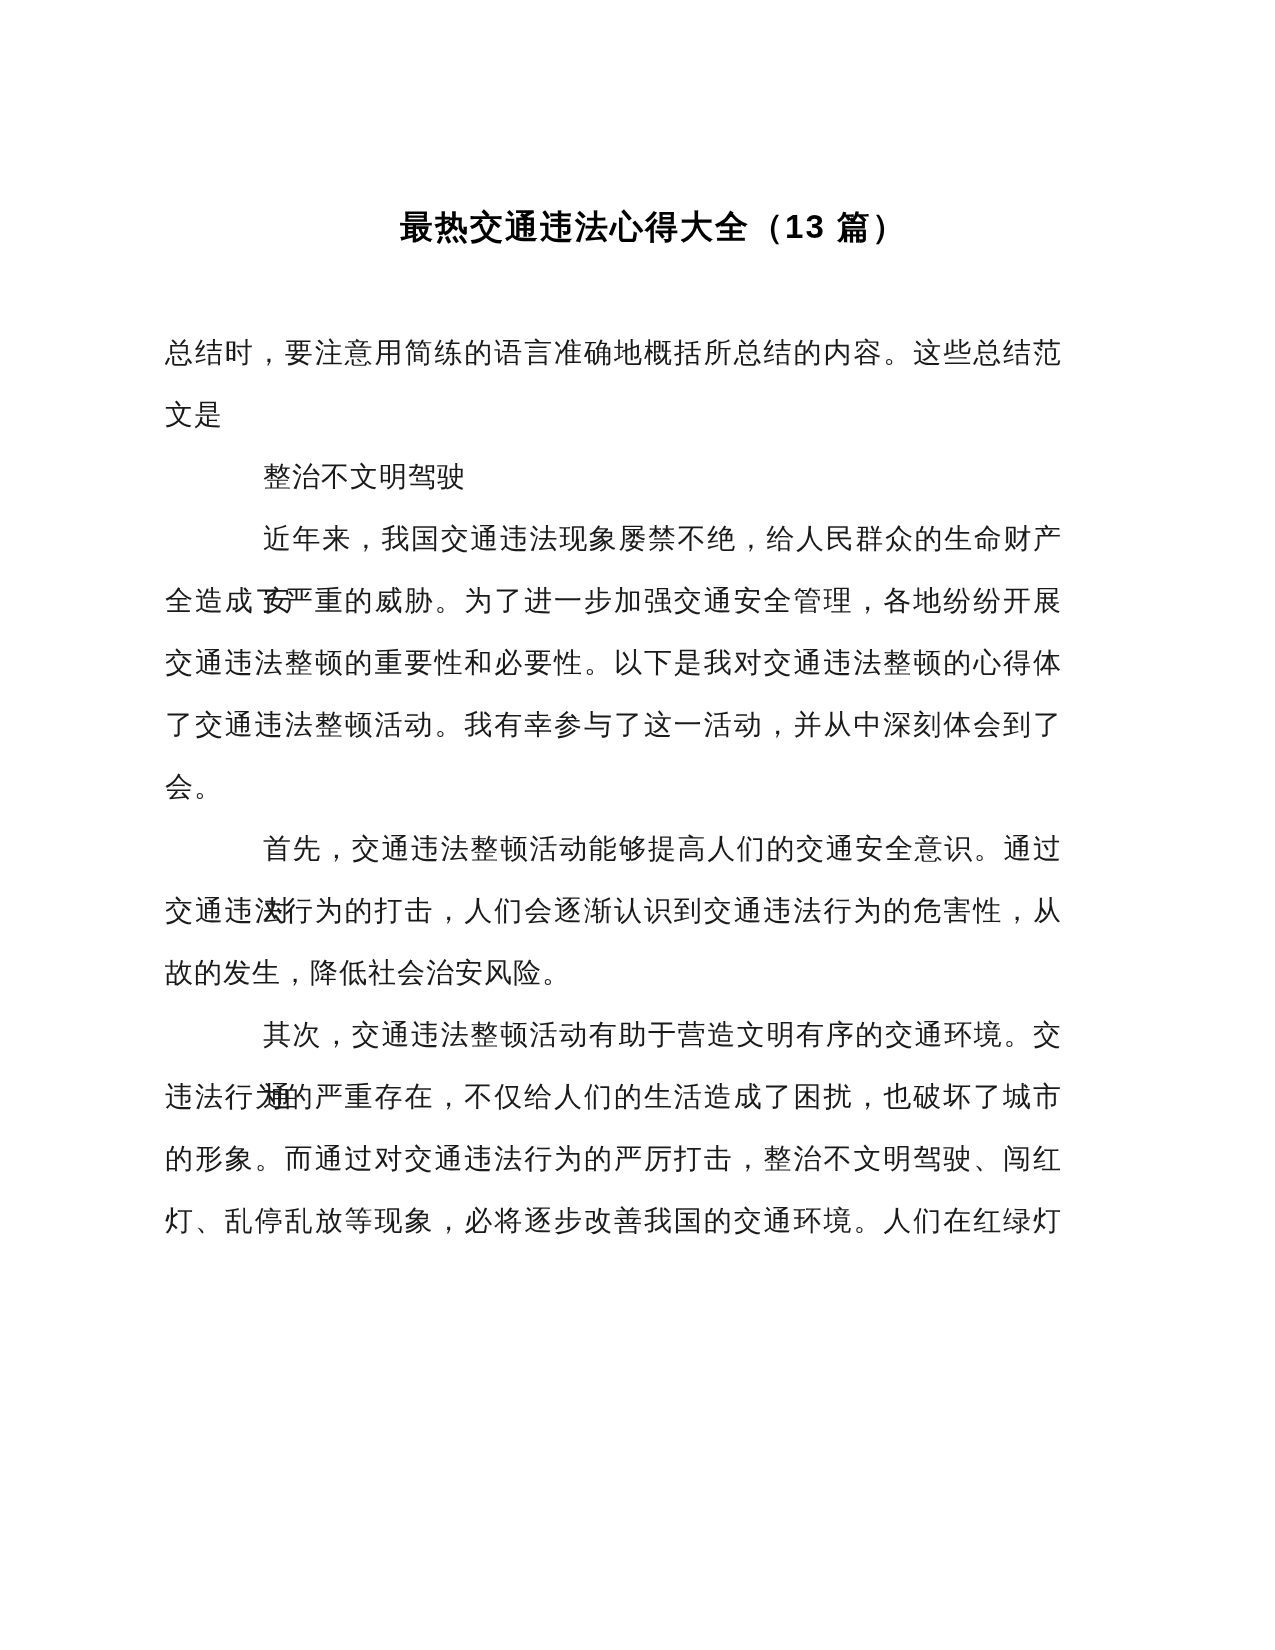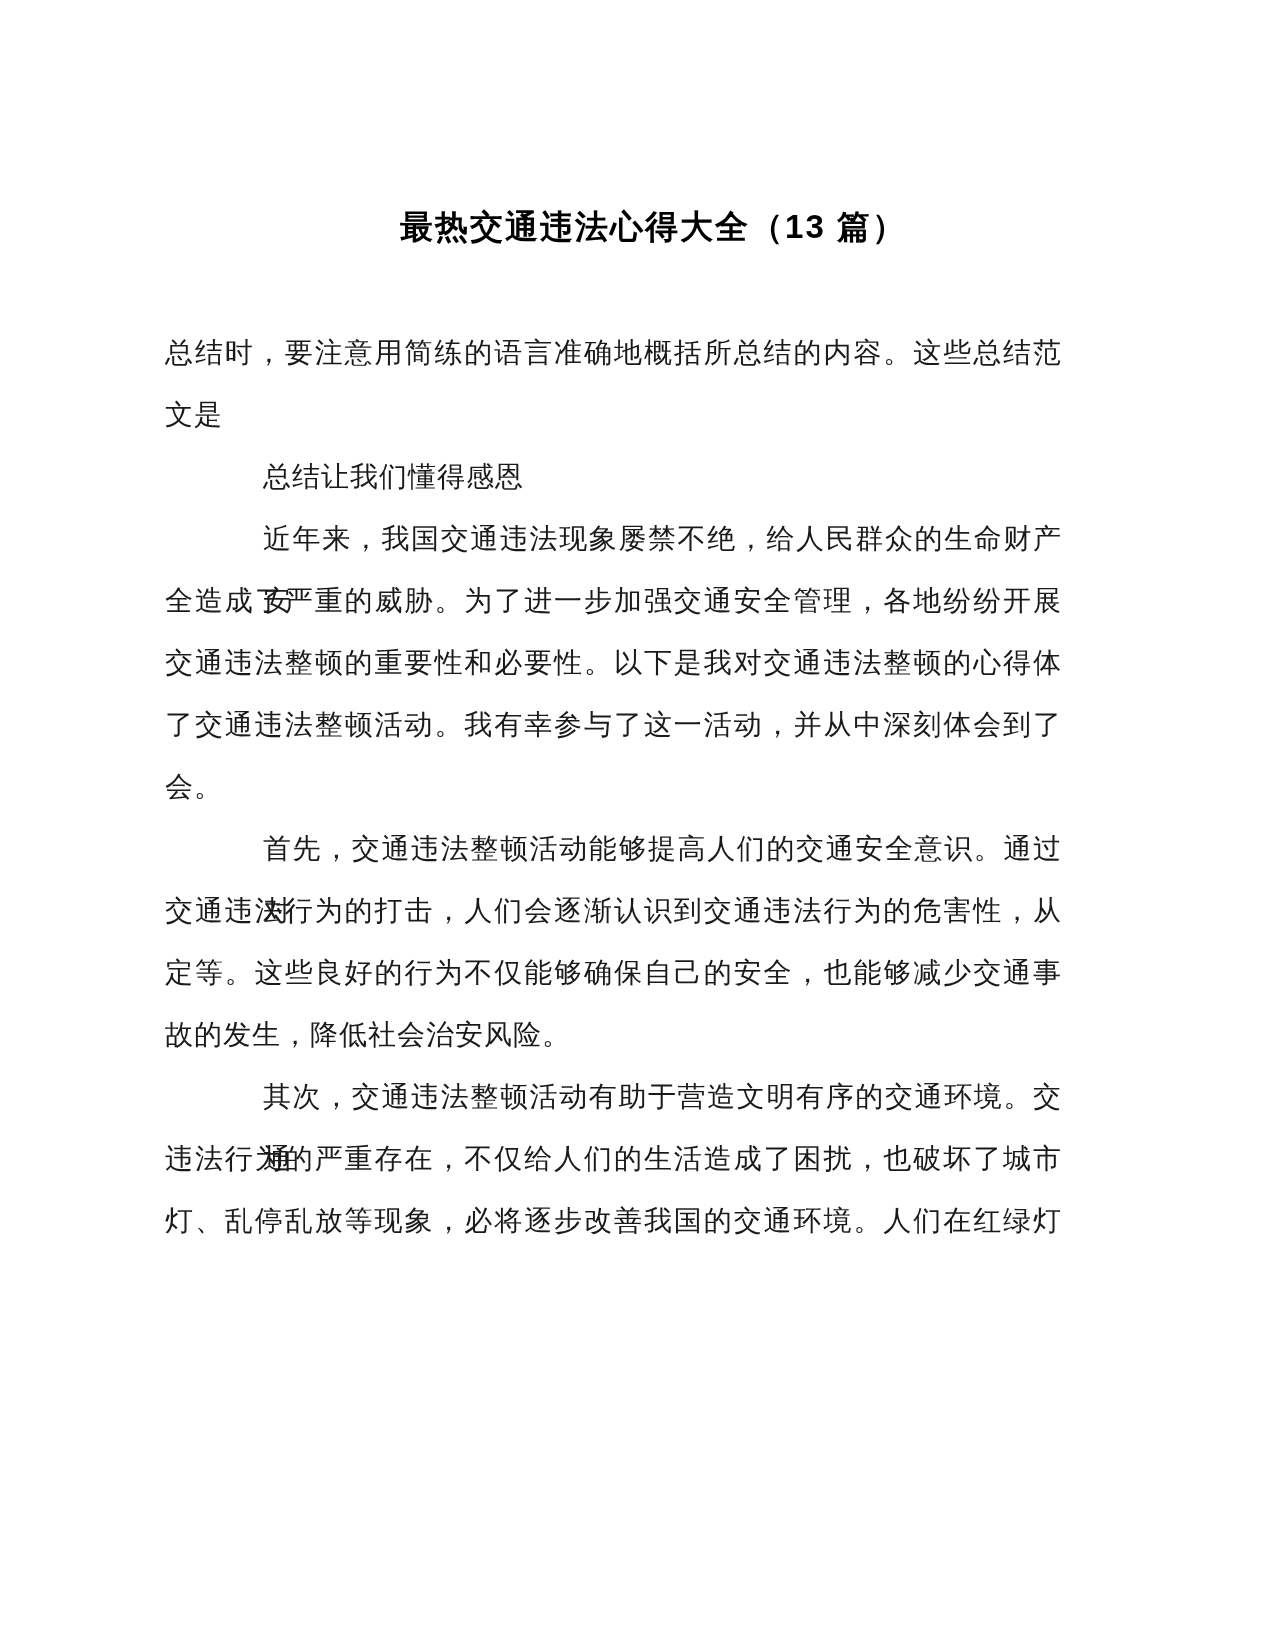--- a/index.html
+++ b/index.html
@@ -59,34 +59,34 @@
 <body>
 
 <div class="page">
   <div class="doc-title">最热交通违法心得大全（13 篇）</div>
   <div class="doc-body" id="doc-body">
       <div class="paragraph">
         <div class="text-line fill">总结时，要注意用简练的语言准确地概括所总结的内容。这些总结范</div>
         <div class="text-line">文是</div>
       </div>
       <div class="paragraph">
-        <div class="text-line indent">总结让我们懂得感恩</div>
+        <div class="text-line indent">整治不文明驾驶</div>
       </div>
       <div class="paragraph">
         <div class="text-line fill indent">近年来，我国交通违法现象屡禁不绝，给人民群众的生命财产安</div>
         <div class="text-line fill">全造成了严重的威胁。为了进一步加强交通安全管理，各地纷纷开展</div>
         <div class="text-line fill">交通违法整顿的重要性和必要性。以下是我对交通违法整顿的心得体</div>
         <div class="text-line fill">了交通违法整顿活动。我有幸参与了这一活动，并从中深刻体会到了</div>
         <div class="text-line">会。</div>
       </div>
       <div class="paragraph">
         <div class="text-line fill indent">首先，交通违法整顿活动能够提高人们的交通安全意识。通过对</div>
         <div class="text-line fill">交通违法行为的打击，人们会逐渐认识到交通违法行为的危害性，从</div>
-        <div class="text-line fill">定等。这些良好的行为不仅能够确保自己的安全，也能够减少交通事</div>
         <div class="text-line">故的发生，降低社会治安风险。</div>
       </div>
       <div class="paragraph">
         <div class="text-line fill indent">其次，交通违法整顿活动有助于营造文明有序的交通环境。交通</div>
         <div class="text-line fill">违法行为的严重存在，不仅给人们的生活造成了困扰，也破坏了城市</div>
+        <div class="text-line fill">的形象。而通过对交通违法行为的严厉打击，整治不文明驾驶、闯红</div>
         <div class="text-line fill">灯、乱停乱放等现象，必将逐步改善我国的交通环境。人们在红绿灯</div>
       </div>
     </div>
 </div>
 
 </body></html>

